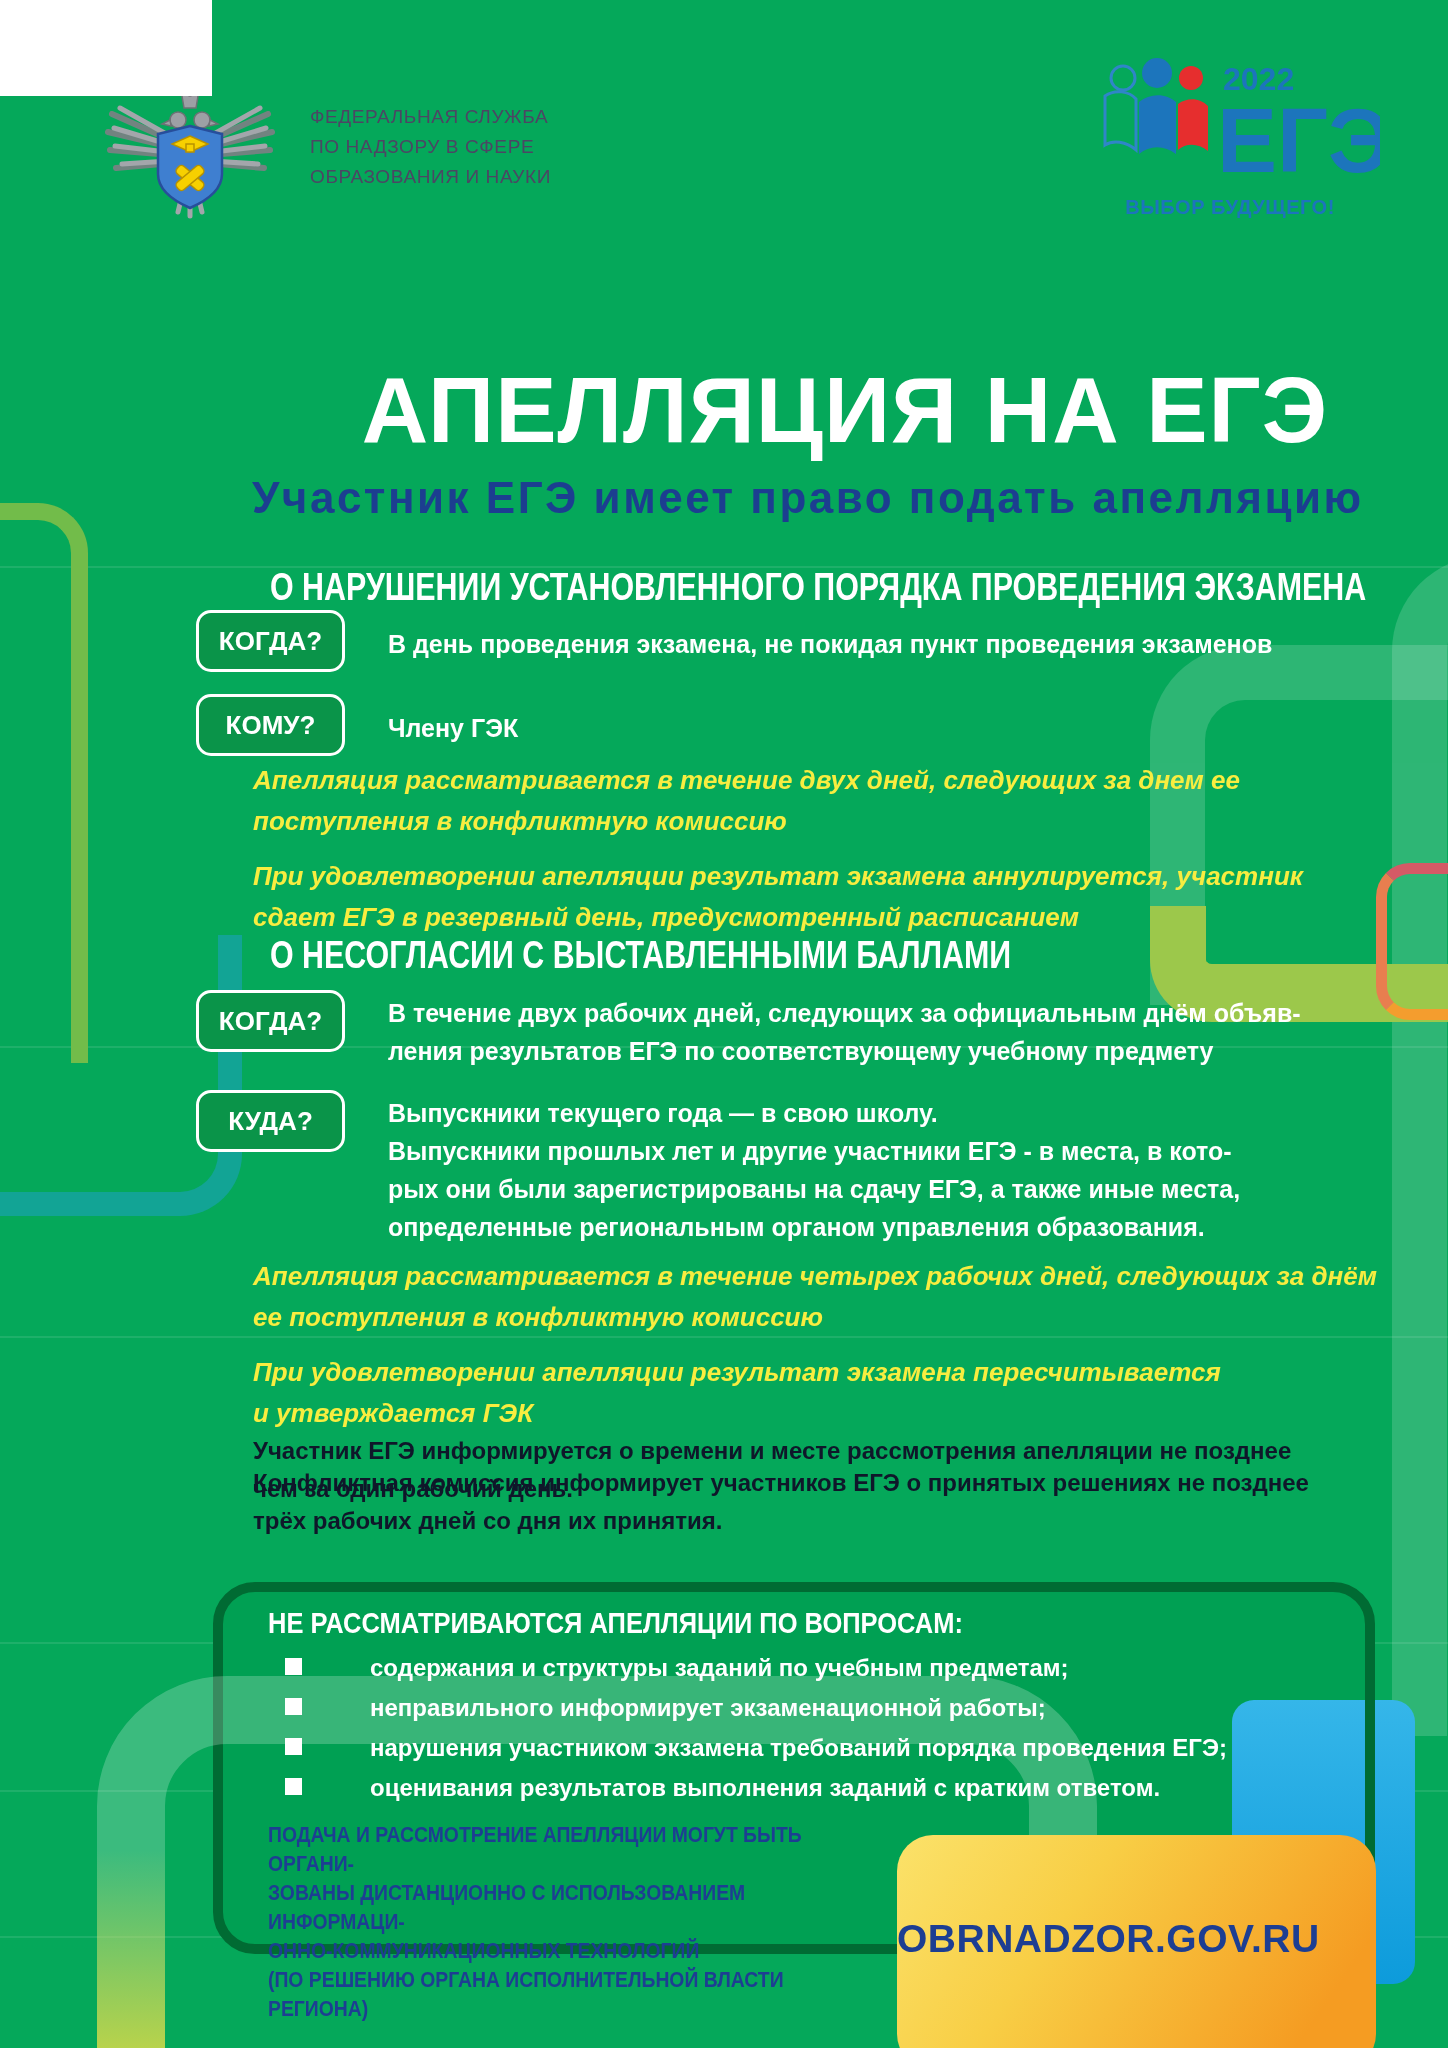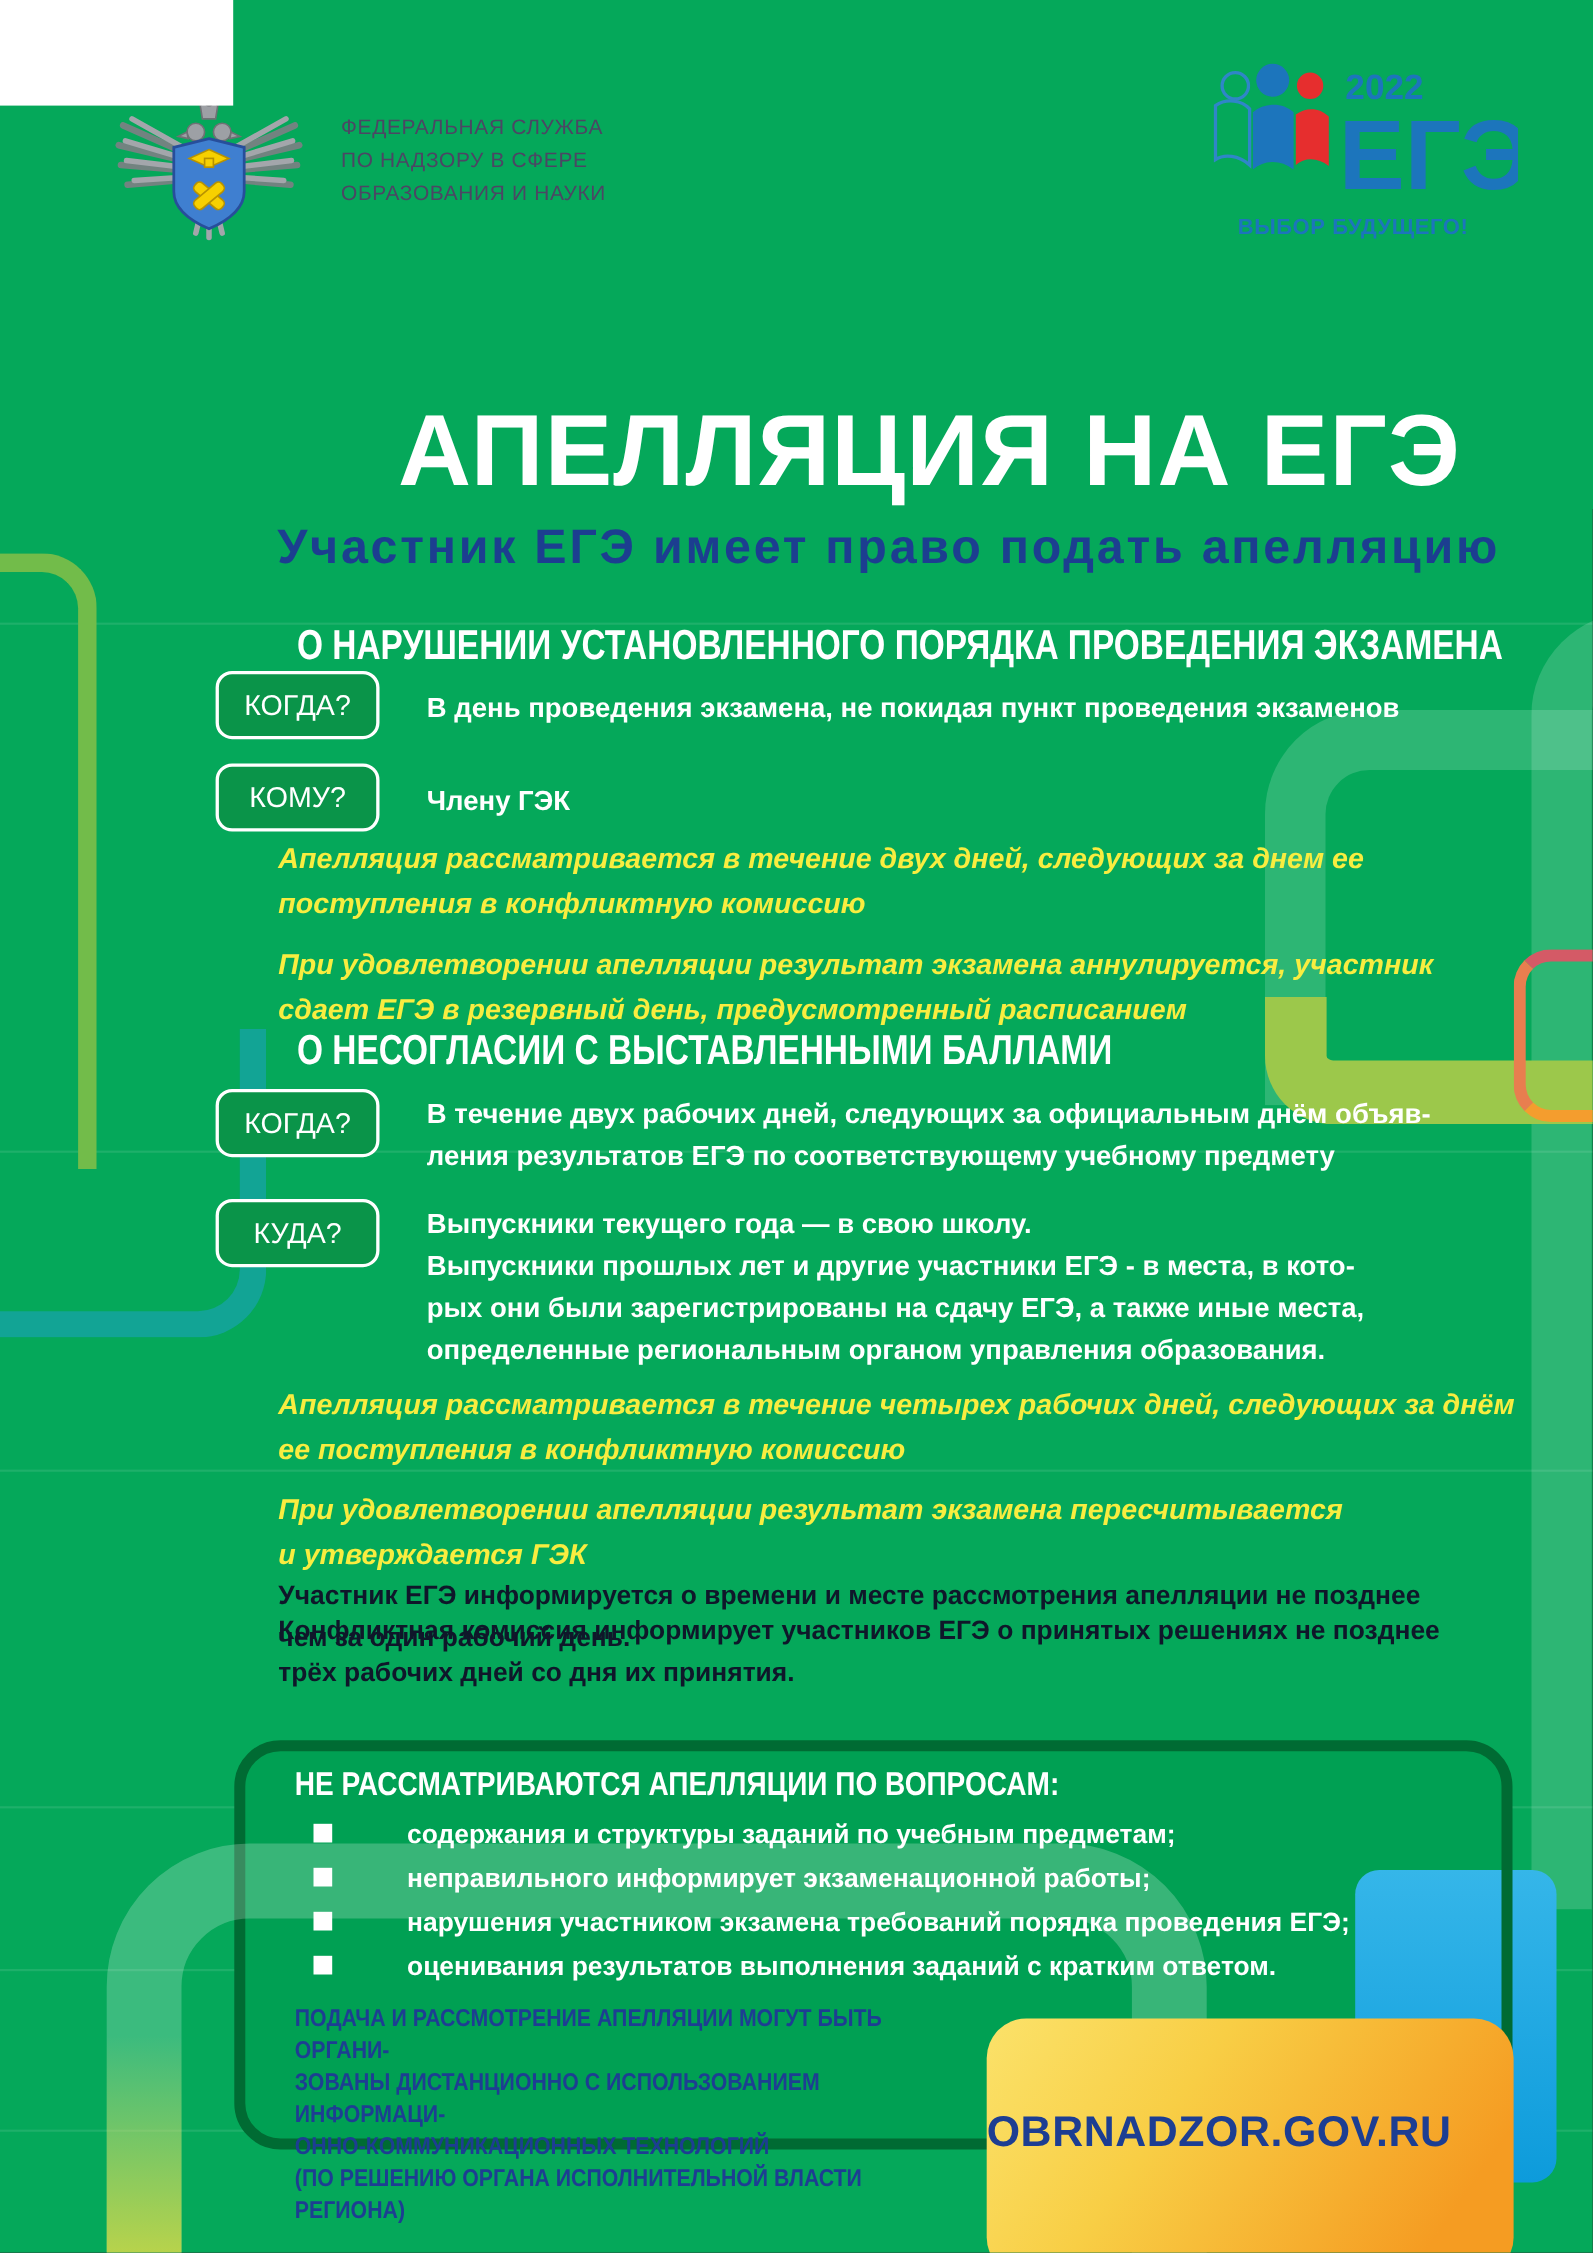--- a/index.html
+++ b/index.html
@@ -40,21 +40,21 @@
   #title{left:250px;top:358px;width:1190px;font-size:92px;font-weight:bold;color:#fff;
     letter-spacing:1px;z-index:6;text-align:center;}
   #subtitle{left:252px;top:436px;width:1190px;font-size:44px;font-weight:bold;color:#1C3E90;
     letter-spacing:2.5px;z-index:6;margin-top:37px;}
   
   .sec-head{left:270px;font-size:38px;font-weight:bold;color:#fff;white-space:nowrap;
     transform:scaleX(0.80);transform-origin:left top;z-index:6;}
   #sec1-head{top:566px;}
   #sec2-head{top:934px;}
   .badge{left:196px;width:149px;height:62px;background:#0A9449;border:3px solid #fff;
-    border-radius:15px;color:#fff;font-size:26px;font-weight:normal;
+    border-radius:15px;color:#fff;font-size:26px;font-weight:bold;
     display:flex;align-items:center;justify-content:center;z-index:6;}
   #badge-s1-r1{top:610px;}
   #badge-s1-r2{top:694px;}
   #badge-s2-r1{top:990px;}
   #badge-s2-r2{top:1090px;}
   .row-text{left:388px;width:980px;color:#fff;font-size:25px;font-weight:bold;
     line-height:37px;white-space:pre-line;z-index:6;}
   #text-s1-r1{top:626px;}
   #text-s1-r2{top:710px;}
   #text-s2-r1{top:994px;line-height:38px;}

